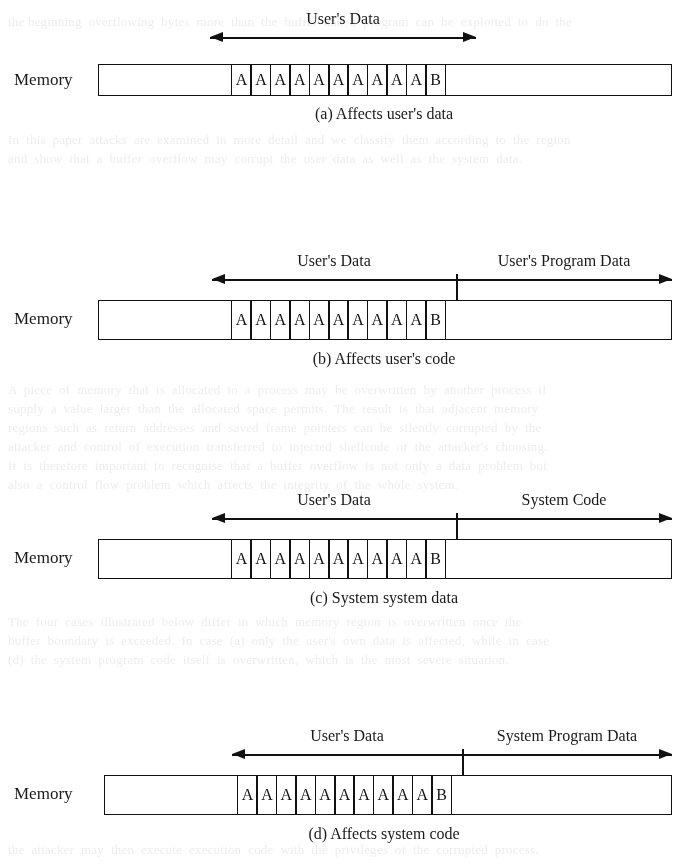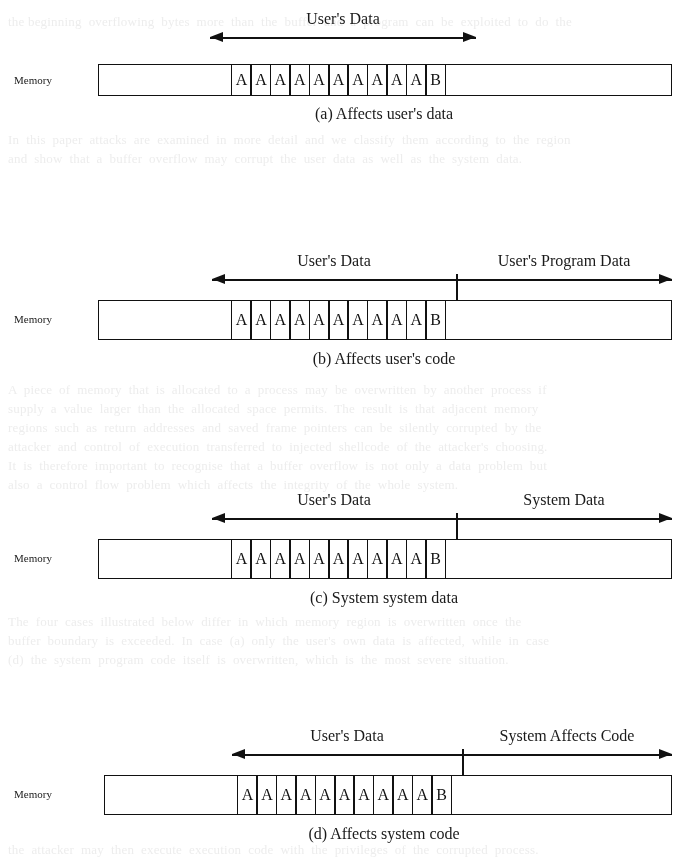--- a/index.html
+++ b/index.html
@@ -78,21 +78,21 @@
   
   .divider {
     position: absolute;
     width: 1.8px;
     background: #111;
   }
 
   
   .memory-label {
     position: absolute;
-    font-size: 11px;
+    font-size: 17px;
     line-height: 20px;
     white-space: nowrap;
     color: #1a1a1a;
   }
 
   
   .membar {
     position: absolute;
     box-sizing: border-box;
     border: 1.8px solid #111;
@@ -210,21 +210,21 @@
       <div class="cell" style="width:21px;">B</div>
     </div>
   </div>
 
   <div class="fig-caption" style="top:349px;">(b) Affects user's code</div>
 </div>
 
 <div class="panel" style="top:0;">
 
   <div class="region-label" style="left:212px; width:244px; top:491px;">User's Data</div>
-  <div class="region-label" style="left:456px; width:216px; top:491px;">System Data</div>
+  <div class="region-label" style="left:456px; width:216px; top:491px;">System Code</div>
 
   <div class="arrow" style="left:212px; width:244px; top:513px;">
     <div class="shaft"></div>
     <div class="head left"></div>
   </div>
   <div class="arrow" style="left:456px; width:216px; top:513px;">
     <div class="shaft"></div>
     <div class="head right"></div>
   </div>
   <div class="divider" style="left:456px; top:513px; height:26px;"></div>
@@ -246,21 +246,21 @@
       <div class="cell" style="width:21px;">B</div>
     </div>
   </div>
 
   <div class="fig-caption" style="top:588px;">(c) System system data</div>
 </div>
 
 <div class="panel" style="top:0;">
 
   <div class="region-label" style="left:232px; width:230px; top:727px;">User's Data</div>
-  <div class="region-label" style="left:462px; width:210px; top:727px;">System Affects Code</div>
+  <div class="region-label" style="left:462px; width:210px; top:727px;">System Program Data</div>
 
   <div class="arrow" style="left:232px; width:230px; top:749px;">
     <div class="shaft"></div>
     <div class="head left"></div>
   </div>
   <div class="arrow" style="left:462px; width:210px; top:749px;">
     <div class="shaft"></div>
     <div class="head right"></div>
   </div>
   <div class="divider" style="left:462px; top:749px; height:26px;"></div>

